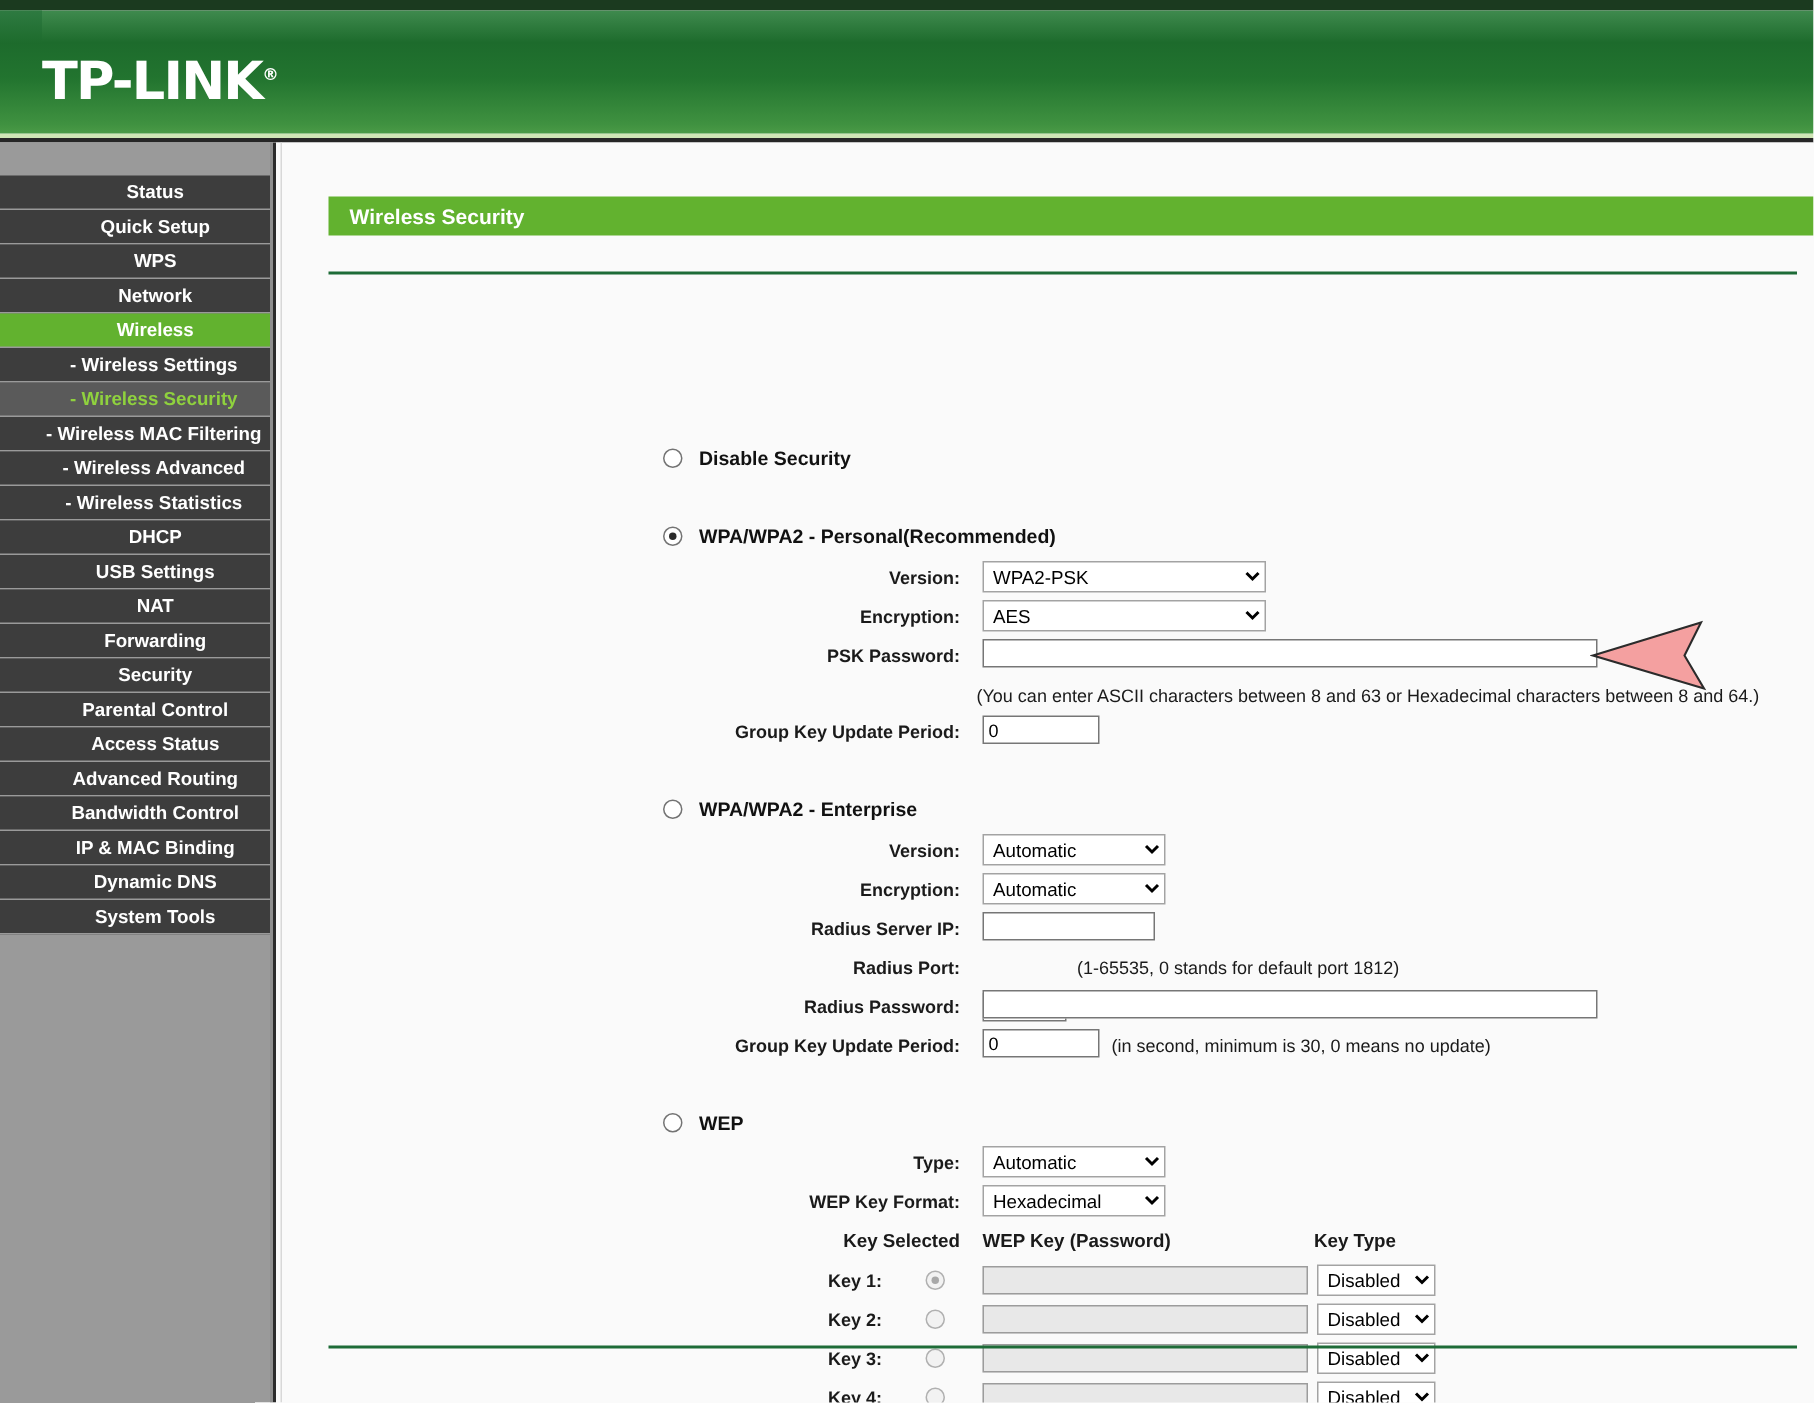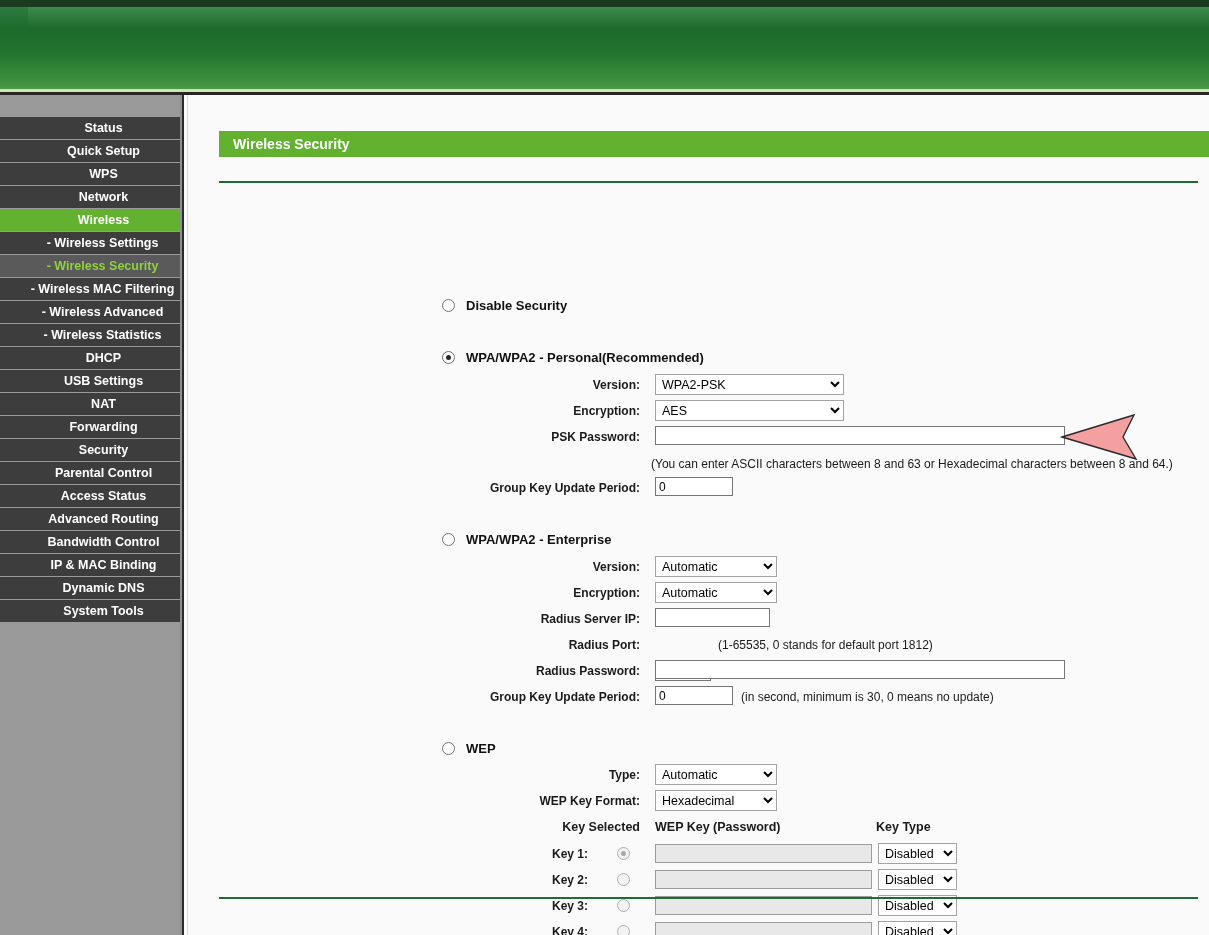--- a/index.html
+++ b/index.html
@@ -273,20 +273,21 @@
     margin-top: 35px;
   }
 </style>
 </head>
 <body>
 
 <div id="top-strip"></div>
 
 <div id="banner">
   <div id="banner-corner"></div>
+  <div id="logo"><span>TP-LINK</span><span class="reg">®</span></div>
 </div>
 <div id="banner-underline"></div>
 <div id="banner-border"></div>
 
 <div id="page">
 
   <nav id="sidebar">
     <div id="sidebar-top-pad"></div>
     <div id="nav-list">
         <div class="nav-item">Status</div>

